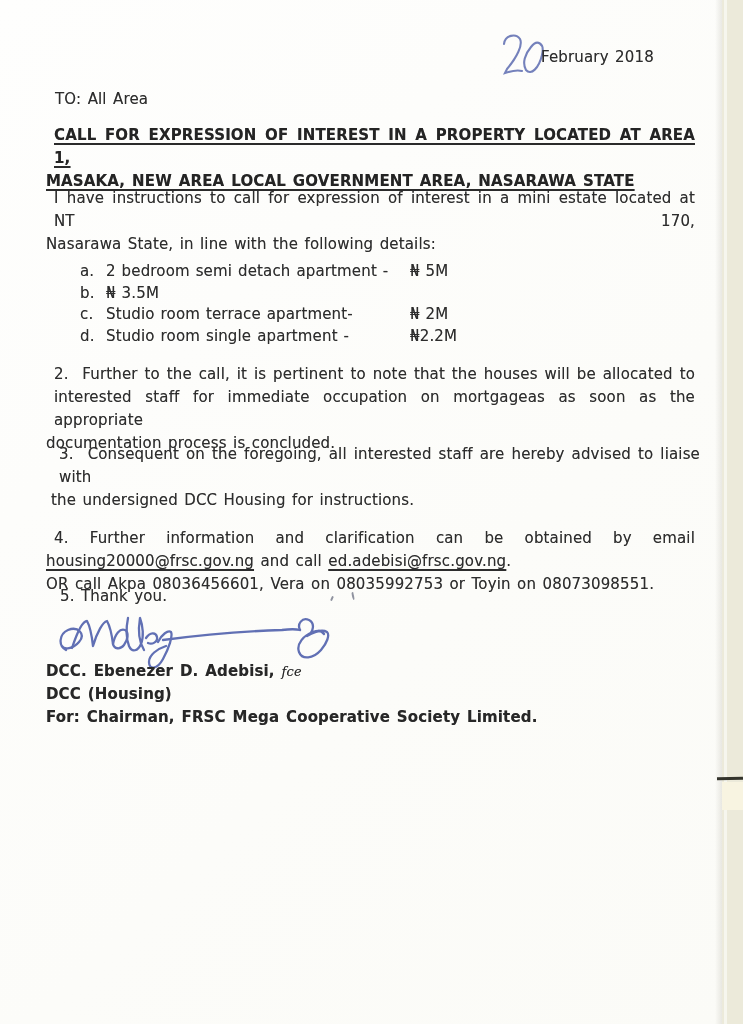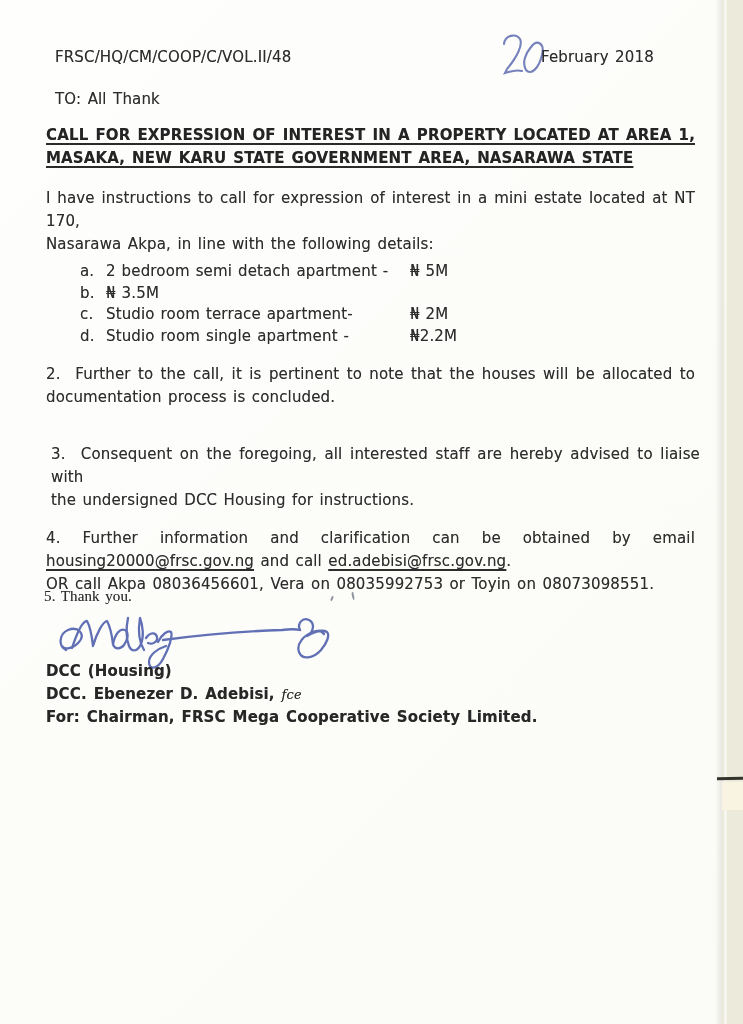--- a/index.html
+++ b/index.html
@@ -32,41 +32,41 @@
   }
   .edge-band{
     position:absolute;right:0;top:782px;width:21px;height:28px;
     background:#f8f4e1;
   }
 
   .txt{
     font-size:15px;line-height:23px;letter-spacing:.15px;word-spacing:1.5px;
     text-shadow:0 0 .5px rgba(45,45,45,.45);
   }
-  .jline{text-align:justify;text-align-last:justify;}
+  .jline{text-align:justify;text-align-last:justify;margin-left:8px;}
   .nline{text-align:left;}
 
   .reference{position:absolute;left:55px;top:46px;}
   .date-text{position:absolute;left:541px;top:46px;}
   .handwritten-day{position:absolute;left:492px;top:30px;}
   .to-line{position:absolute;left:55px;top:88px;}
 
   .title-block{position:absolute;left:46px;top:124px;width:649px;font-weight:bold;color:#242424;}
   .title-block .u{
     text-decoration:underline;
     text-decoration-thickness:2px;
     text-underline-offset:3px;
     text-decoration-color:#2b2b2b;
   }
 
   .para1{position:absolute;left:46px;top:187px;width:649px;}
   .para2{position:absolute;left:46px;top:363px;width:649px;}
   .para3{position:absolute;left:51px;top:443px;width:649px;}
   .para4{position:absolute;left:46px;top:527px;width:649px;}
-  .para5{position:absolute;left:44px;top:585px;font-family:Liberation Serif, serif;}
+  .para5{position:absolute;left:60px;top:585px;}
 
   .price-list{position:absolute;left:80px;top:261px;width:500px;}
   .price-row{
     display:grid;grid-template-columns:26px 304px auto;
     font-size:15px;line-height:21.5px;letter-spacing:.15px;word-spacing:1px;
     text-shadow:0 0 .5px rgba(45,45,45,.45);
   }
 
   .email{
     text-decoration:underline;
@@ -81,40 +81,39 @@
 
   .pen-mark{position:absolute;background:#55596e;border-radius:1px;opacity:.65;}
   .mark-1{left:331px;top:596px;width:2px;height:5px;transform:rotate(24deg);}
   .mark-2{left:352px;top:592px;width:2px;height:8px;transform:rotate(-12deg);border-radius:40% 0 40% 60%;}
 </style>
 </head>
 <body>
 
 <div class="sheet">
 
-  <div class="txt reference">FRSC/HQ/CM/COOP/C/VOL.II/48</div>
 
   <svg class="handwritten-day" width="52" height="52" viewBox="0 0 52 52">
     <g fill="none" stroke="#6674b5" stroke-width="2.1" stroke-linecap="round" opacity="0.9">
       <path d="M12,14 C13,5 24,3 28,9 C31,15 25,27 15,39 L13,43 C19,41 26,40 30,41"></path>
       <path d="M39,17 C45,9 53,13 50,25 C47,38 39,46 34,40 C30,33 33,24 39,17"></path>
     </g>
   </svg>
   <div class="txt date-text">February 2018</div>
 
-  <div class="txt to-line">TO: All Thank</div>
+  <div class="txt to-line">TO: All Area</div>
 
   <div class="txt title-block">
     <div class="jline"><span class="u">CALL FOR EXPRESSION OF INTEREST IN A PROPERTY LOCATED AT AREA 1,</span></div>
-    <div class="nline"><span class="u">MASAKA, NEW KARU STATE GOVERNMENT AREA, NASARAWA STATE</span></div>
+    <div class="nline"><span class="u">MASAKA, NEW AREA LOCAL GOVERNMENT AREA, NASARAWA STATE</span></div>
   </div>
 
   <div class="txt para1">
     <div class="jline">I have instructions to call for expression of interest in a mini estate located at NT 170,</div>
-    <div class="nline">Nasarawa Akpa, in line with the following details:</div>
+    <div class="nline">Nasarawa State, in line with the following details:</div>
   </div>
 
   <div class="price-list">
     <div class="price-row">
       <span>a.</span>
       <span>2 bedroom semi detach apartment -</span>
       <span>₦ 5M</span>
     </div>
     <div class="price-row">
       <span>b.</span>
@@ -127,20 +126,21 @@
     </div>
     <div class="price-row">
       <span>d.</span>
       <span>Studio room single apartment -</span>
       <span>₦2.2M</span>
     </div>
   </div>
 
   <div class="txt para2">
     <div class="jline">2.&nbsp; Further to the call, it is pertinent to note that the houses will be allocated to</div>
+    <div class="jline">interested staff for immediate occupation on mortgageas as soon as the appropriate</div>
     <div class="nline">documentation process is concluded.</div>
   </div>
 
   <div class="txt para3">
     <div class="jline">3.&nbsp; Consequent on the foregoing, all interested staff are hereby advised to liaise with</div>
     <div class="nline">the undersigned DCC Housing for instructions.</div>
   </div>
 
   <div class="txt para4">
     <div class="jline">4. Further information and clarification can be obtained by email</div>
@@ -160,22 +160,22 @@
       <path d="M63,40 C65,30 70,24 75,26 C79,28 78,36 74,41 C70,46 64,45 63,40"></path>
       <path d="M78,14 C76,24 76,34 79,42 C82,49 88,47 91,40 C94,33 93,22 90,14 C88,26 89,38 94,46"></path>
       <path d="M96,34 C100,28 106,28 107,33 C108,38 102,41 98,39"></path>
       <path d="M108,38 C112,30 118,26 121,28 C123,32 119,44 113,55 C107,66 99,66 99,58 C99,51 107,45 116,42"></path>
       <path d="M113,36 C150,31 200,27 232,26 C240,25 246,25 250,26"></path>
       <path d="M250,26 C247,20 252,13 259,16 C265,19 264,28 257,32 C264,28 272,25 277,28 C280,31 277,39 271,46 C263,55 252,56 249,48 C246,40 254,31 263,28 C268,26 272,27 274,30"></path>
     </g>
   </svg>
 
   <div class="txt sig-block">
+    <div><span>DCC. Ebenezer D. Adebisi, </span><span class="fce">fce</span></div>
     <div>DCC (Housing)</div>
-    <div><span>DCC. Ebenezer D. Adebisi, </span><span class="fce">fce</span></div>
     <div>For: Chairman, FRSC Mega Cooperative Society Limited.</div>
   </div>
 
   <div class="page-shadow"></div>
   <div class="scan-edge">
     <div class="edge-highlight"></div>
   </div>
   <div class="edge-band"></div>
   <div class="edge-line"></div>
 

